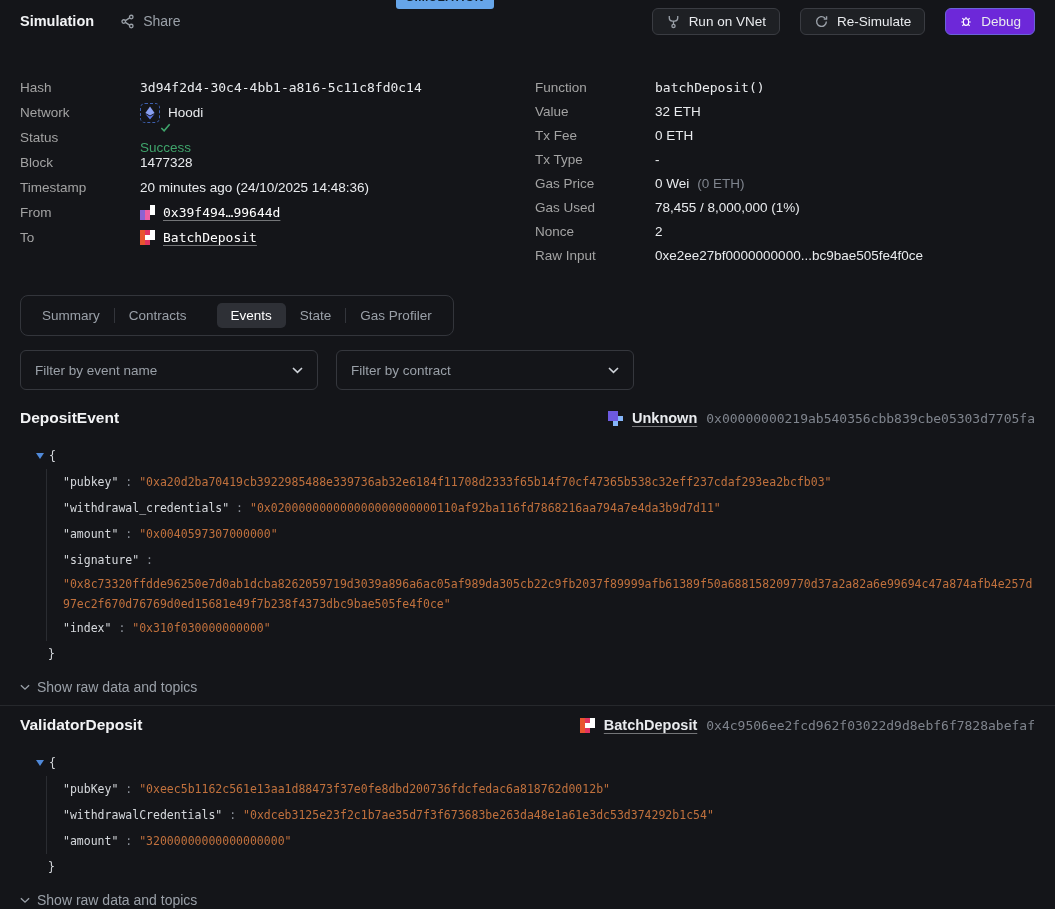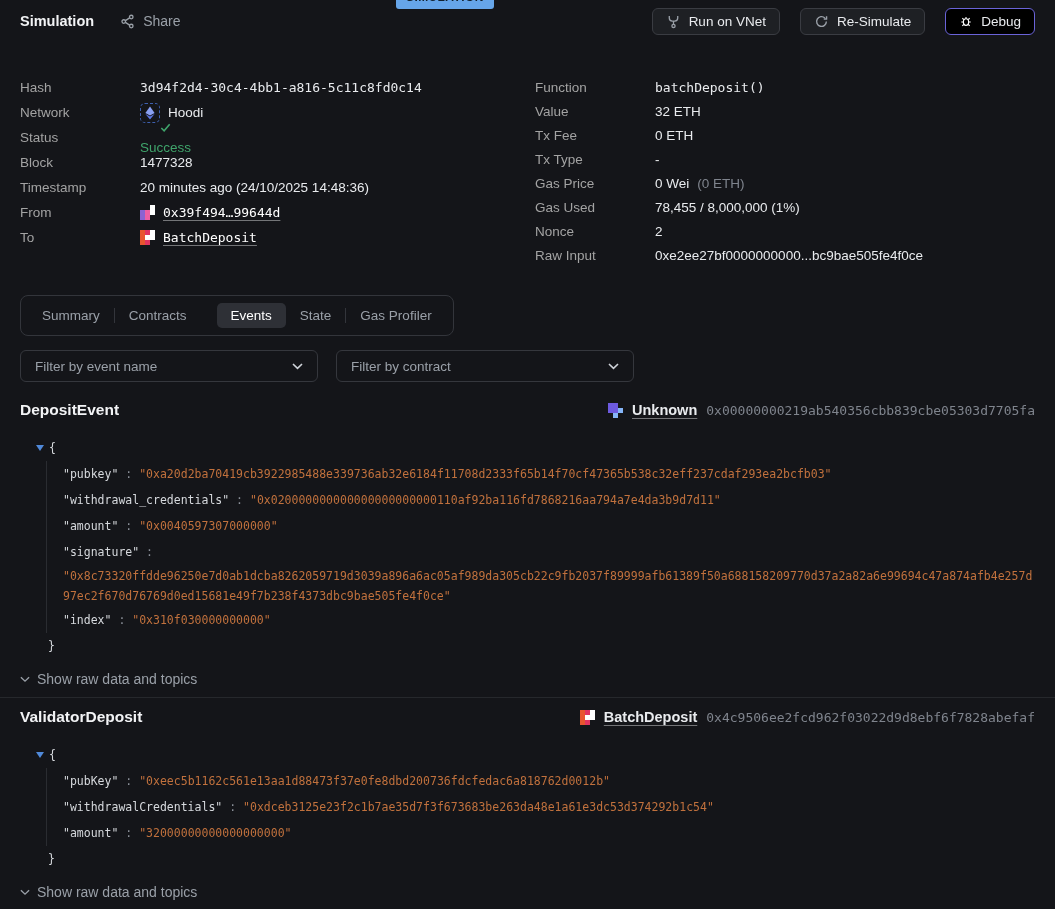--- a/index.html
+++ b/index.html
@@ -20,21 +20,21 @@
     position:absolute; left:396px; top:-14px;
     background:#66a5e9; color:#10202f; font-weight:700; font-size:12px;
     padding:4px 10px 5px; border-radius:3px; letter-spacing:.4px;
   }
   .header-right { margin-left:auto; display:flex; align-items:flex-end; gap:20px; }
   .btn {
     height:27px; display:flex; align-items:center; gap:8px; padding:0 13px;
     background:#1e2024; border:1px solid #3a3c42; border-radius:6px;
     color:#e9ebee; font-size:13.5px; cursor:pointer; white-space:nowrap;
   }
-  .btn.debug { background:#000000; border-color:#6a63d8; }
+  .btn.debug { background:#6d28d9; border-color:#6a63d8; }
 
   
   .details { display:flex; padding:0 20px; margin-top:33px; }
   .dcol { display:flex; flex-direction:column; }
   .dcol.left { width:515px; }
   .dcol.right { flex:1; }
   .drow { display:flex; align-items:center; font-size:13.5px; }
   .dcol.left .drow { height:25px; }
   .dcol.right .drow { height:24px; }
   .dlabel { width:120px; color:#a3a3a3; flex:none; }
@@ -50,21 +50,21 @@
 
   
   .tabs { display:inline-flex; align-items:center; margin:28px 20px 0; padding:7px;
     border:1px solid #33353b; border-radius:8px; }
   .tab { padding:5px 14px; font-size:13.5px; color:#9aa0a8; border-radius:5px; cursor:pointer; white-space:nowrap; }
   .tab.active { background:#2e3036; color:#ffffff;margin-left:16px; }
   .tab-sep { width:1px; height:15px; background:#33353b; }
 
   
   .filters { display:flex; gap:18px; margin:14px 20px 0; }
-  .select { width:298px; height:32px; border:1px solid #35373d; border-radius:6px;
+  .select { width:298px; height:40px; border:1px solid #35373d; border-radius:6px;
     display:flex; align-items:center; justify-content:space-between; padding:0 14px;
     color:#9aa0a8; font-size:13.5px; cursor:pointer; }
 
   
   .event { padding:0 20px; }
   .event.first { margin-top:19px; }
   .event-header { display:flex; align-items:center;justify-content:flex-end; }
   .event-name { font-size:15.5px; font-weight:700; color:#f2f3f5; }
   .event-contract { margin-left:auto; display:flex; align-items:center; gap:9px; }
   .contract-link { font-size:14.5px; font-weight:600; color:#e9ebee; text-decoration:underline;

